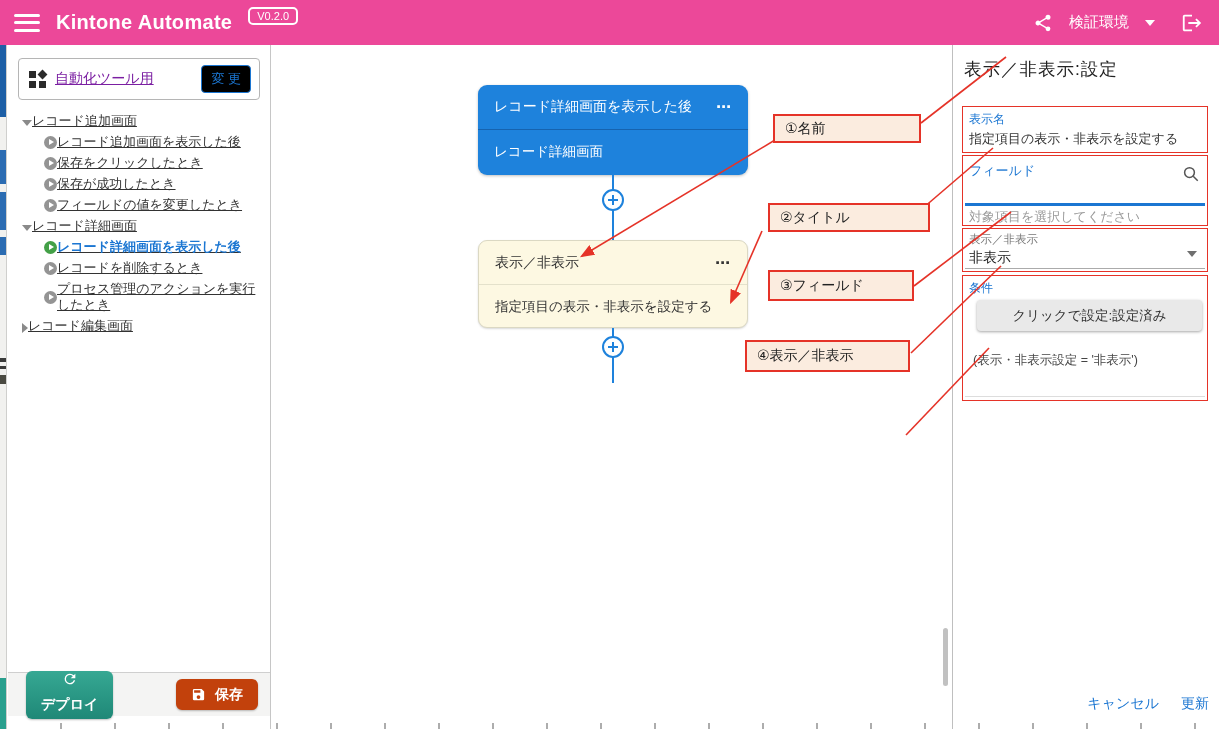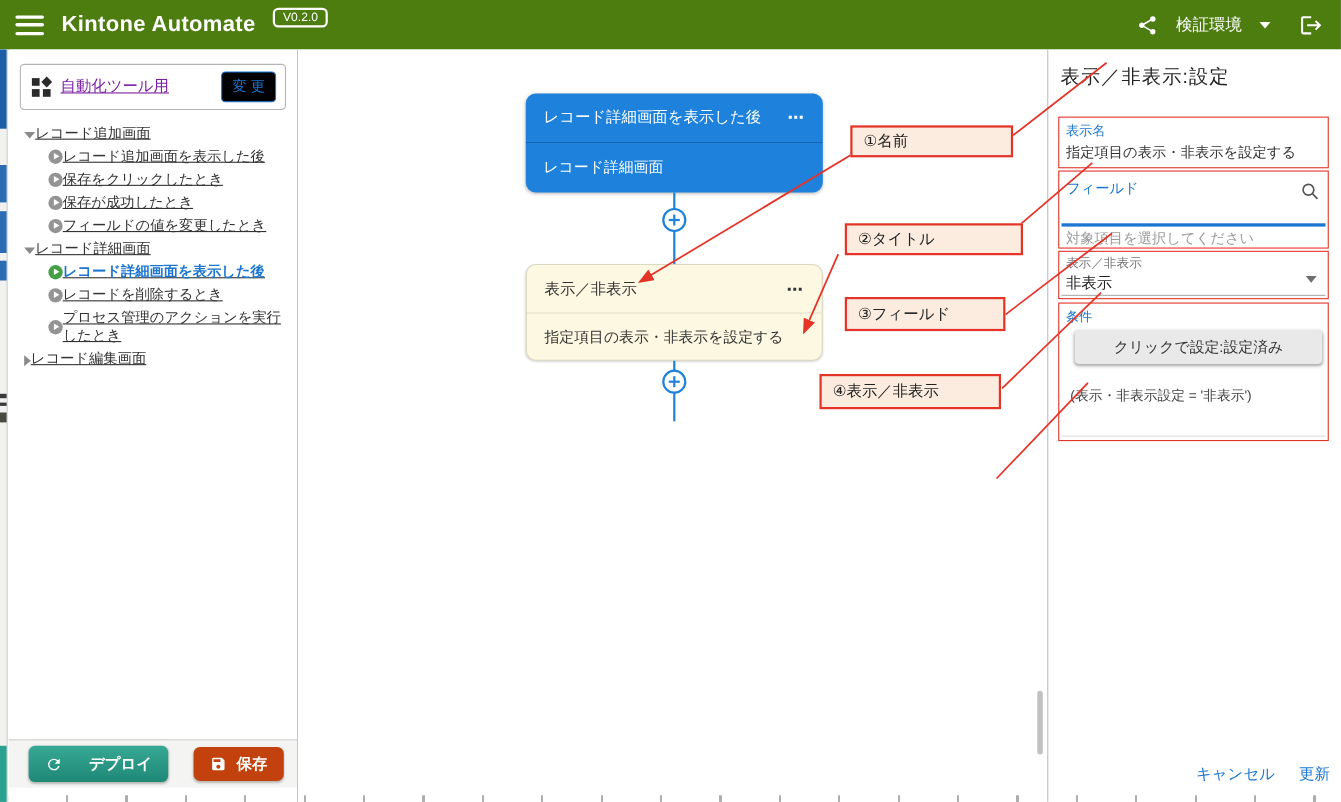--- a/index.html
+++ b/index.html
@@ -1,20 +1,20 @@
 <!DOCTYPE html>
 <html><head>
 <meta charset="utf-8">
 <style>
   html,body{margin:0;padding:0;background:#fff;}
   .page{position:relative;width:1219px;height:729px;overflow:hidden;
         font-family:"Liberation Sans","DejaVu Sans",sans-serif;color:#333;background:#fff;}
 
   
-  .topbar{position:absolute;left:0;top:0;width:1219px;height:45px;background:#4d7c0f;
+  .topbar{position:absolute;left:0;top:0;width:1219px;height:45px;background:#ec4899;
           display:flex;align-items:center;justify-content:space-between;box-sizing:border-box;padding:0 16px 0 14px;}
   .topbar .hleft{display:flex;align-items:center;gap:16px;}
   .hamburger{width:26px;height:20px;display:flex;flex-direction:column;justify-content:space-between;background:none;border:none;cursor:pointer;padding:1px 0;}
   .hamburger span{display:block;height:3px;border-radius:2px;background:#fff;}
   .apptitle{color:#fff;font-size:20px;font-weight:600;letter-spacing:.3px;}
   .vbadge{color:#fff;border:2px solid #fff;border-radius:5px;font-size:11px;font-weight:normal;
           padding:1px 7px;transform:translateY(-7px);}
   .topbar .hright{display:flex;align-items:center;gap:16px;}
   .envlabel{color:#fff;font-size:15px;}
   .tri-down{width:0;height:0;border-left:5px solid transparent;border-right:5px solid transparent;border-top:6px solid #fff;}
@@ -48,23 +48,23 @@
   .evicon{flex:0 0 auto;width:13px;height:13px;border-radius:50%;background:#949494;position:relative;margin-top:1px;}
   .evicon::after{content:"";position:absolute;left:5px;top:3.5px;border-left:5px solid #fff;
                  border-top:3px solid transparent;border-bottom:3px solid transparent;}
   .trow.selected .tlabel{color:#1b76d2;font-weight:bold;}
   .trow.selected .evicon{background:#43a047;}
   .tlabel{color:#333;}
 
   .sb-footer{position:absolute;left:0;top:627px;width:262px;height:44px;background:#f4f4f3;
              border-top:1px solid #cfcfcf;display:flex;align-items:center;justify-content:space-between;
              padding:0 12px 0 18px;box-sizing:border-box;}
-  .deploy-btn{display:flex;align-items:center;gap:24px;height:33px;padding:0 15px;border:none;border-radius:6px;
+  .deploy-btn{display:flex;align-items:center;gap:9px;height:48px;padding:0 15px;border:none;border-radius:6px;
               background:linear-gradient(180deg,#36a893,#1f8877);color:#fff;font-size:14px;font-weight:bold;
-              cursor:pointer;font-family:inherit;box-shadow:0 1px 2px rgba(0,0,0,.25);}
+              cursor:pointer;font-family:inherit;box-shadow:0 1px 2px rgba(0,0,0,.25);flex-direction:column;}
   .save-btn{display:flex;align-items:center;gap:9px;height:31px;padding:0 15px;border:none;border-radius:6px;
             background:#c2410c;color:#fff;font-size:14px;font-weight:bold;cursor:pointer;font-family:inherit;
             box-shadow:0 1px 2px rgba(0,0,0,.25);}
 
   
   .canvas{position:absolute;left:271px;top:45px;width:681px;height:684px;background:#fff;}
   .node{position:absolute;left:207px;width:270px;border-radius:9px;overflow:hidden;box-sizing:border-box;}
   .node-blue{top:40px;height:90px;background:#1e82dc;color:#fff;box-shadow:0 1px 3px rgba(0,0,0,.25);}
   .node-blue .node-head{border-bottom:1px solid rgba(13,62,120,.45);}
   .node-yellow{top:195px;height:88px;background:#fdf8e2;color:#333;border:1px solid #dbd8c3;box-shadow:0 1px 2px rgba(0,0,0,.15);}

